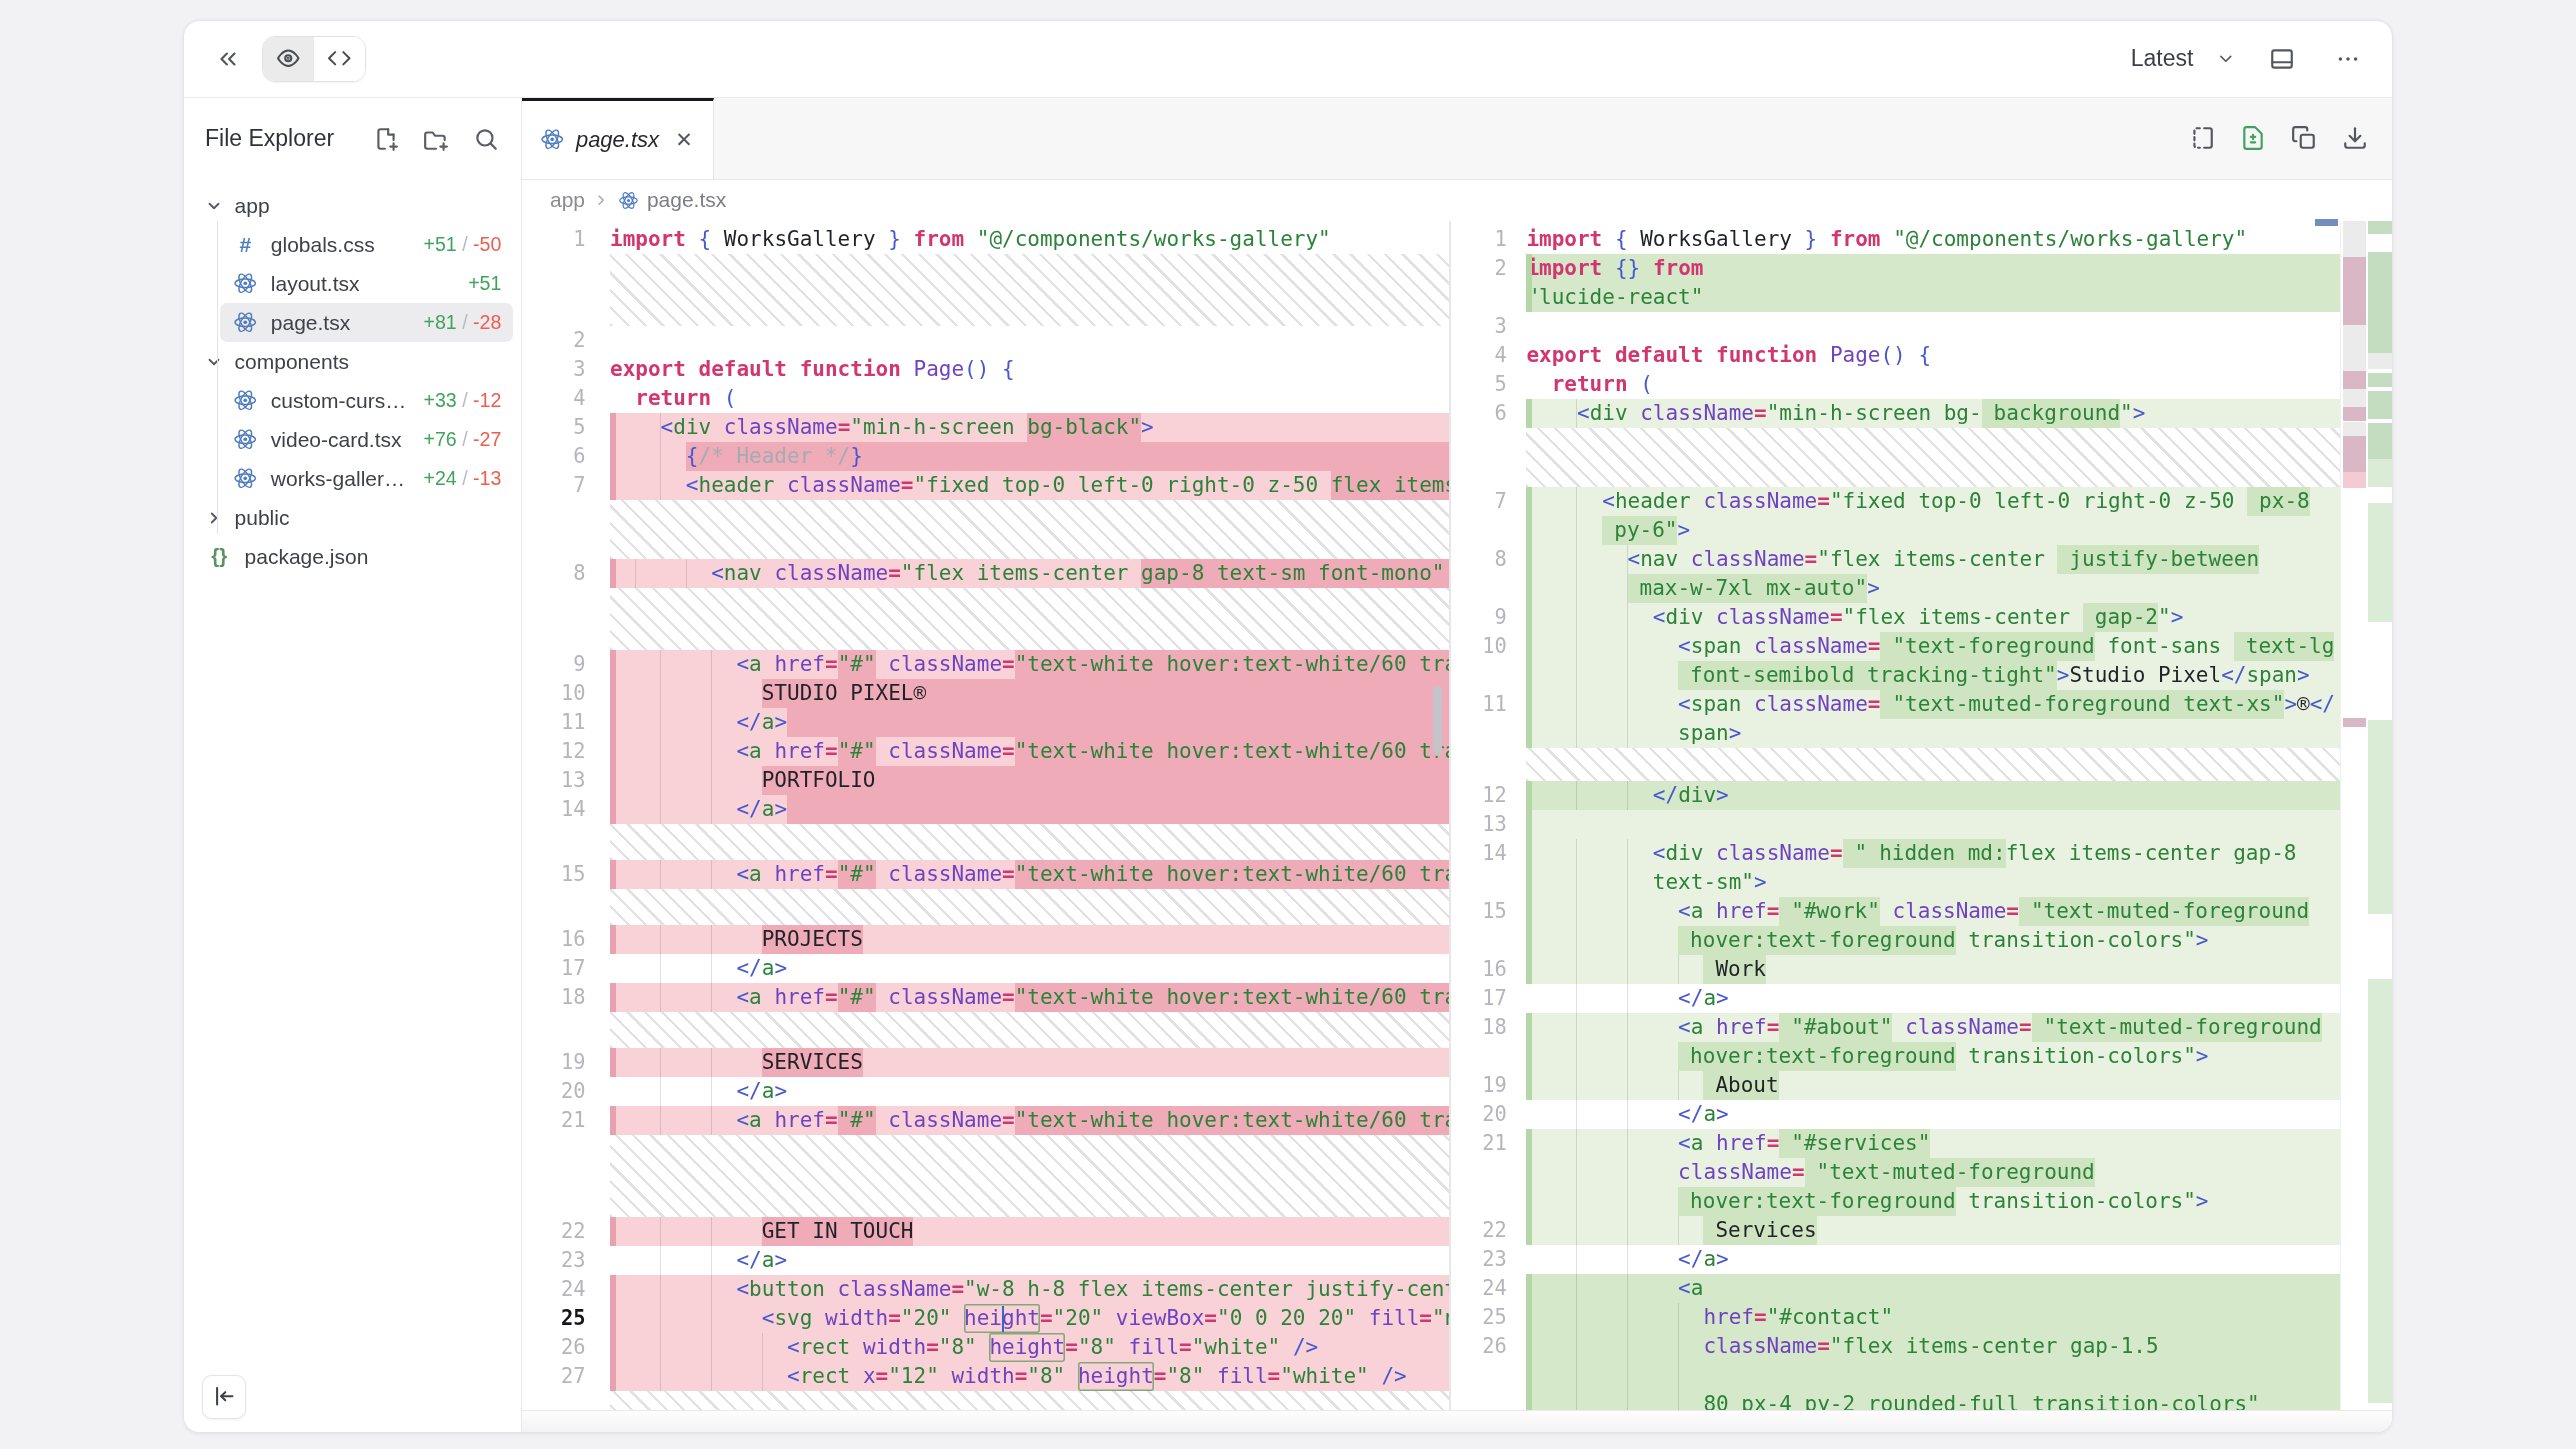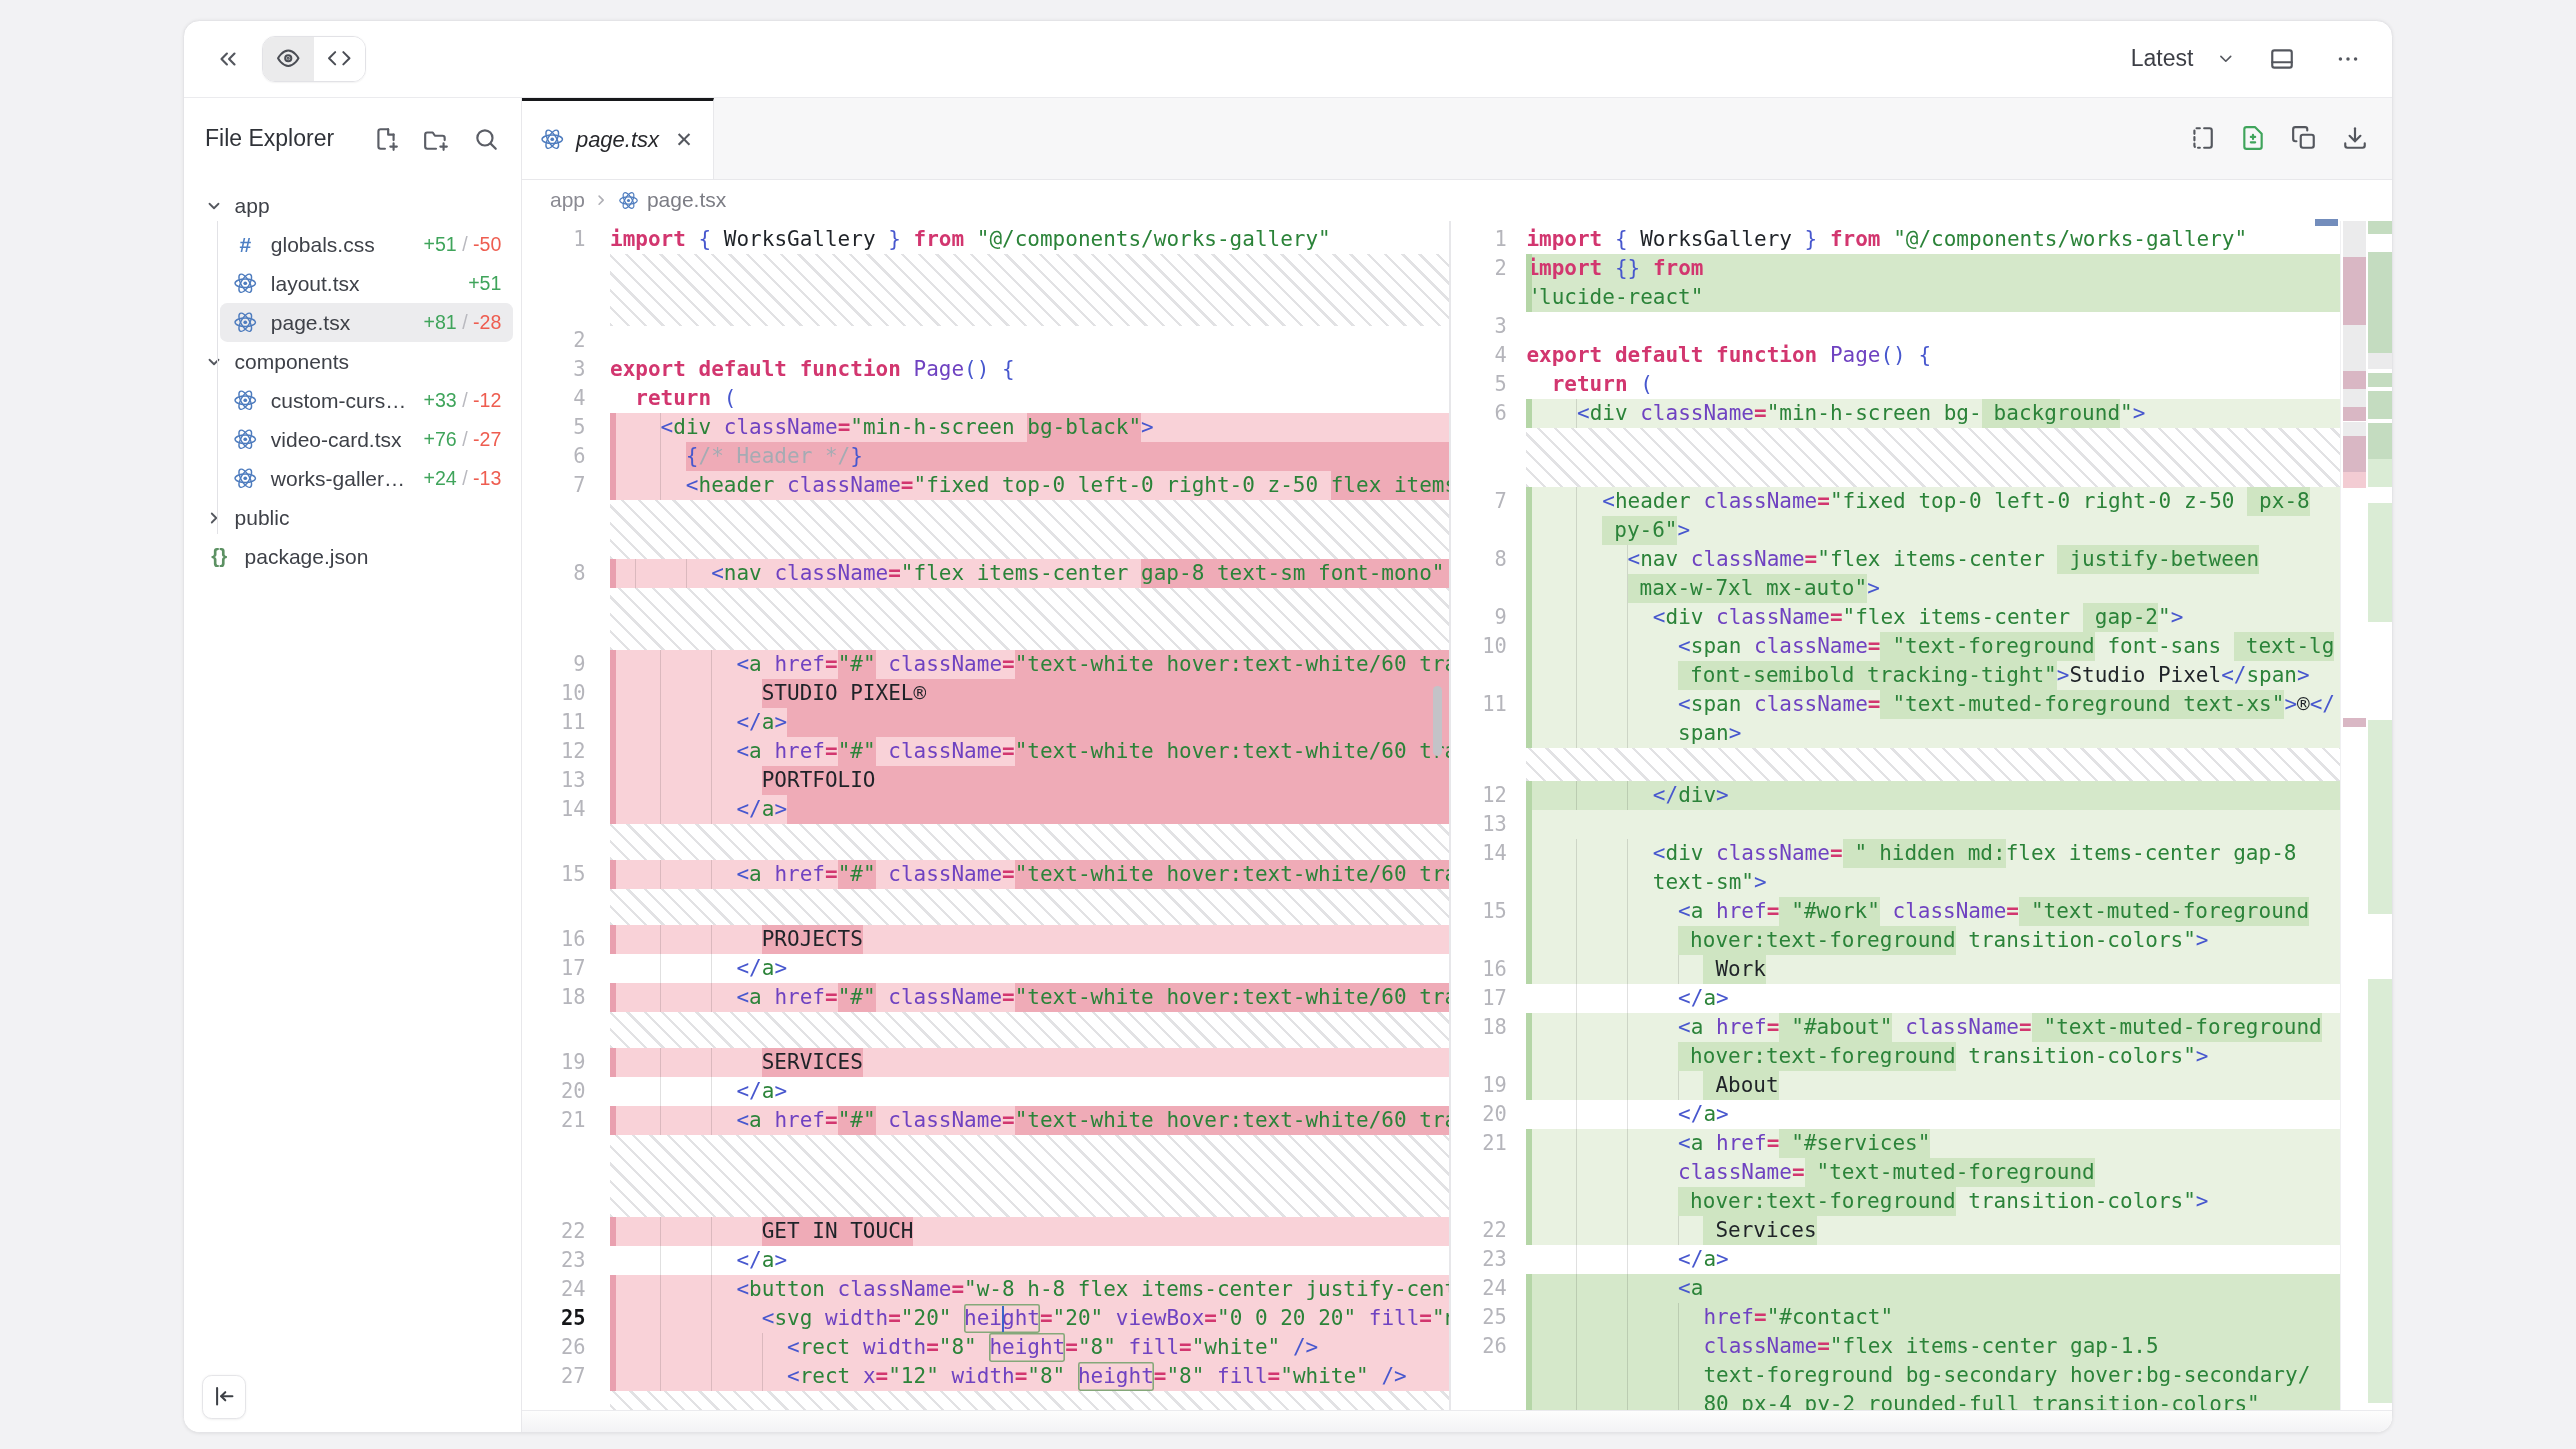--- a/index.html
+++ b/index.html
@@ -1094,21 +1094,20 @@
                 <span class="i">              </span>
                 <span class="a">className</span>
                 <span class="e">=</span>
                 <span class="s">"flex items-center gap-1.5</span>
               </div>
             </div>
             <div class="row">
               <div class="ln"></div>
               <div class="cd addf">
                 <span class="i">              </span>
-                <span class="s">text-foreground bg-secondary hover:bg-secondary/</span>
               </div>
             </div>
             <div class="row">
               <div class="ln"></div>
               <div class="cd addf">
                 <span class="i">              </span>
                 <span class="s">80 px-4 py-2 rounded-full transition-colors"</span>
               </div>
             </div>
           </div>

